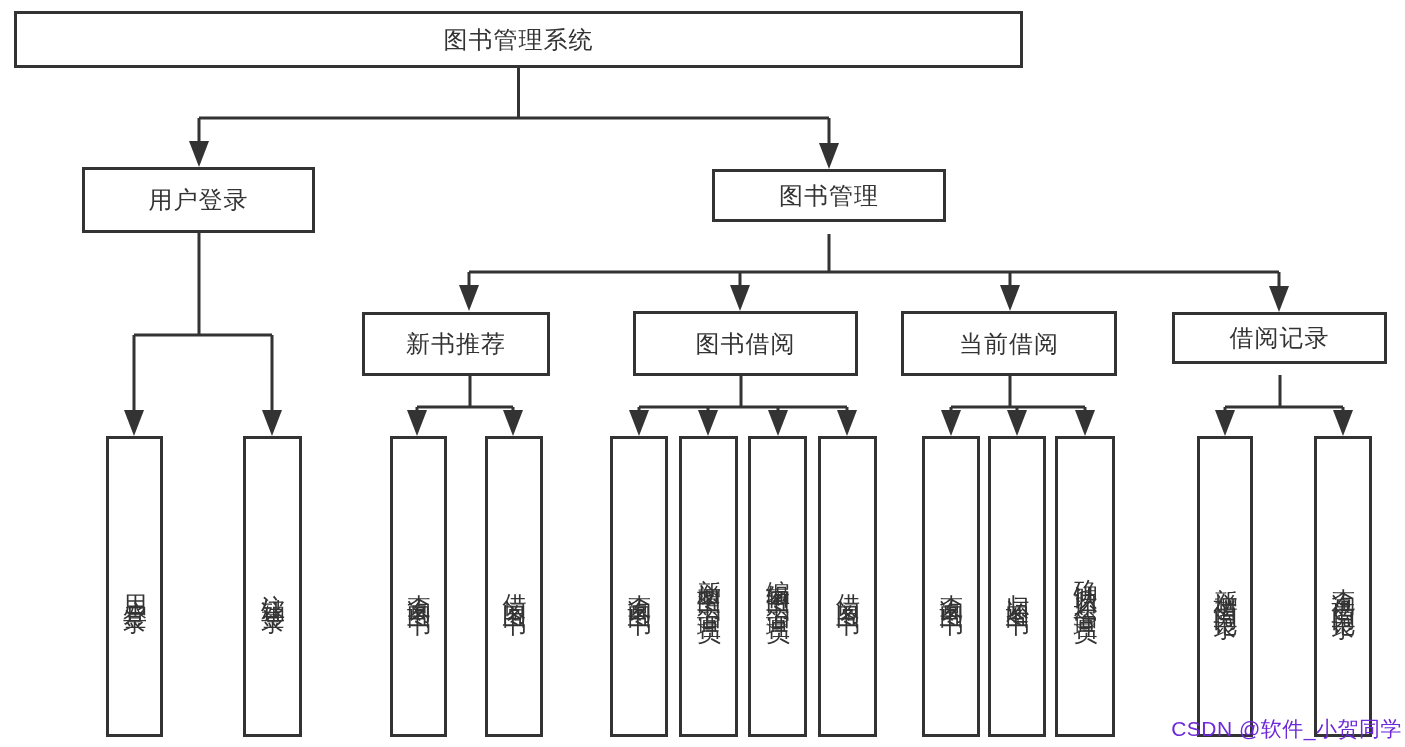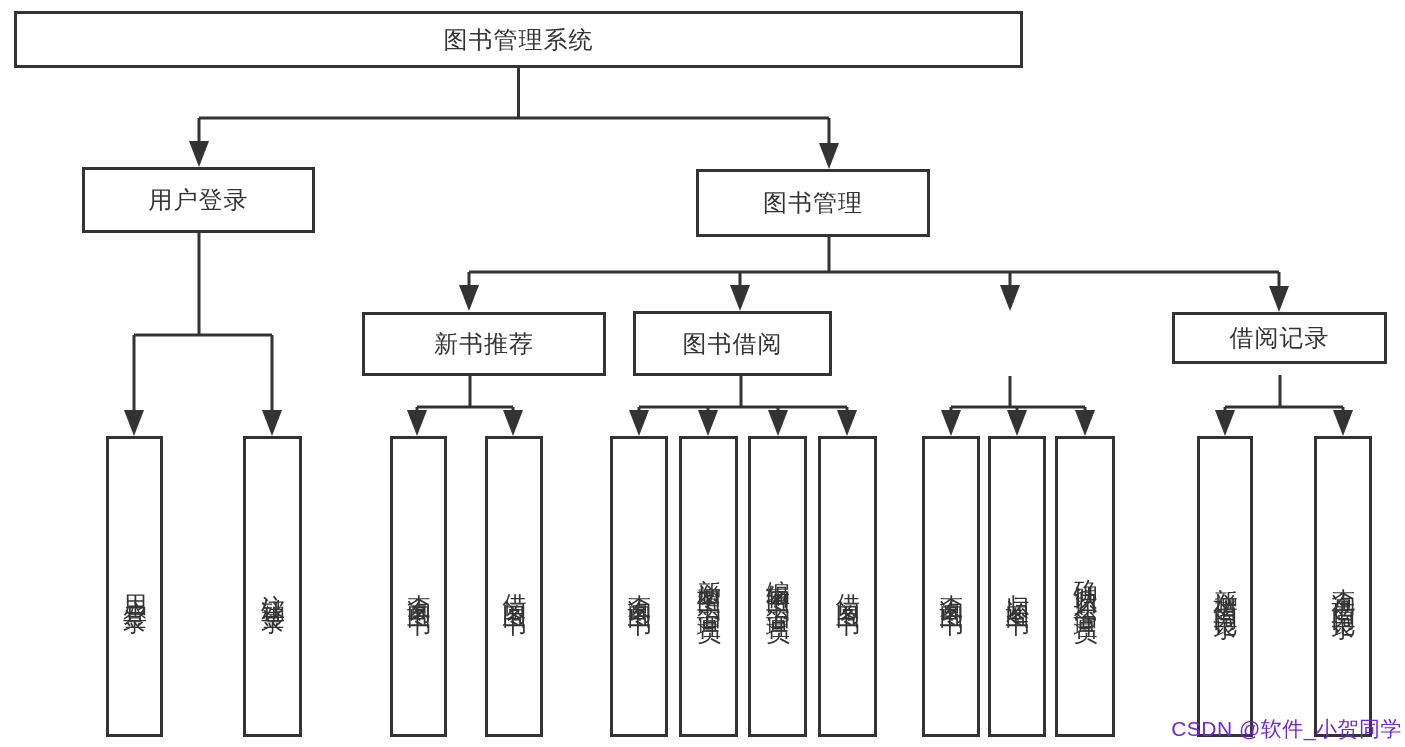--- a/index.html
+++ b/index.html
@@ -98,29 +98,32 @@
     </g>
   </svg>
 
   <div class="box h-box" style="left:14px;top:11px;width:1009px;height:57px">
     <span>图书管理系统</span>
   </div>
 
   <div class="box h-box" style="left:82px;top:167px;width:233px;height:66px">
     <span>用户登录</span>
   </div>
-  <div class="box h-box" style="left:696px;top:169px;width:234px;height:68px">
+  <div class="box h-box" style="left:712px;top:169px;width:234px;height:53px">
     <span>图书管理</span>
   </div>
 
-  <div class="box h-box" style="left:362px;top:312px;width:244px;height:64px">
+  <div class="box h-box" style="left:362px;top:312px;width:188px;height:64px">
     <span>新书推荐</span>
   </div>
-  <div class="box h-box" style="left:633px;top:311px;width:199px;height:65px">
+  <div class="box h-box" style="left:633px;top:311px;width:225px;height:65px">
     <span>图书借阅</span>
+  </div>
+  <div class="box h-box" style="left:901px;top:311px;width:216px;height:65px">
+    <span>当前借阅</span>
   </div>
   <div class="box h-box" style="left:1172px;top:312px;width:215px;height:52px">
     <span>借阅记录</span>
   </div>
 
   <div class="box v-box" style="left:106px;top:436px;width:57px;height:301px">
     <span>用户登录</span>
   </div>
   <div class="box v-box" style="left:243px;top:436px;width:59px;height:301px">
     <span>注销登录</span>

